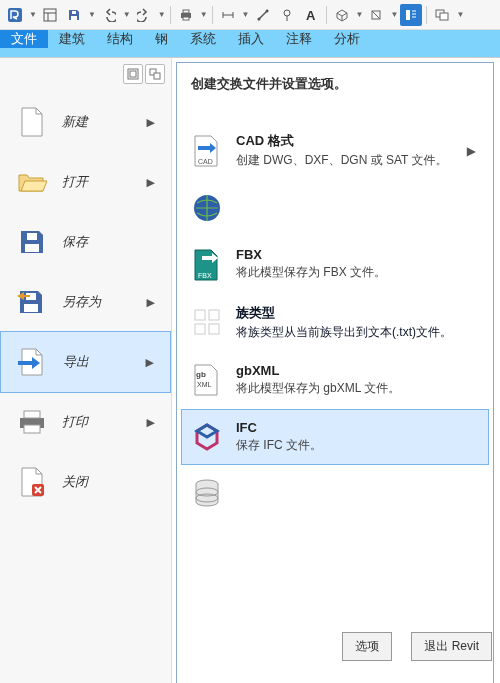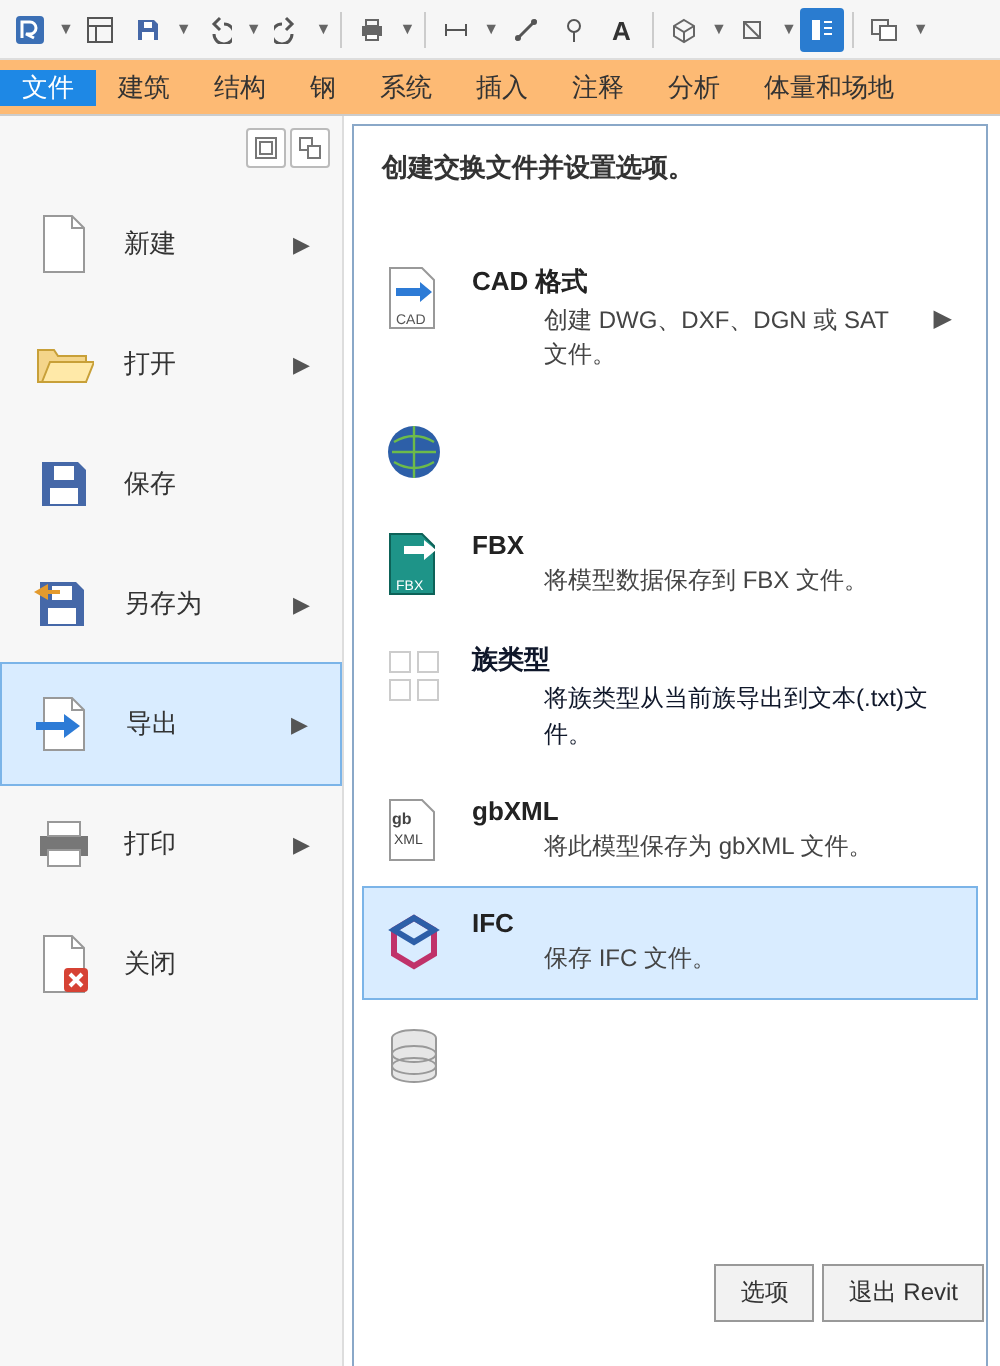--- a/index.html
+++ b/index.html
@@ -5,52 +5,52 @@
   * { box-sizing: border-box; margin: 0; padding: 0; font-family: "Microsoft YaHei", sans-serif; }
   body { width: 500px; height: 683px; background: #fff; font-size: 13px; color: #333; overflow: hidden; }
 
   
   .toolbar { height: 30px; background: #f6f6f6; border-bottom: 1px solid #ddd; display: flex; align-items: center; padding: 0 4px; gap: 2px; }
   .tb-btn { width: 22px; height: 22px; display: inline-flex; align-items: center; justify-content: center; border-radius: 2px; }
   .tb-sep { width: 1px; height: 18px; background: #ccc; margin: 0 2px; }
   .tb-dd { font-size: 8px; color: #666; padding-left: 1px; }
 
   
-  .tabs { height: 28px; background: #fdba74; border-bottom: 1px solid #ccc; display: flex; align-items: center; }
+  .tabs { height: 28px; background: #7dd3fc; border-bottom: 1px solid #ccc; display: flex; align-items: flex-start; }
   .tab { padding: 0 11px; display: flex; align-items: center; font-size: 13px; color: #333; cursor: pointer; }
   .tab.active { background: #1e88e5; color: #fff; }
 
   
   .main { display: flex; height: calc(100% - 58px); }
   .left { width: 172px; background: #f7f7f7; border-right: 1px solid #ddd; padding-top: 6px; position: relative; }
   .left-top-icons { display: flex; justify-content: flex-end; gap: 2px; padding: 0 6px 8px; }
   .lti { width: 20px; height: 20px; border: 1px solid #bbb; border-radius: 2px; display: flex; align-items: center; justify-content: center; background: #fff; }
 
   .menu-item { display: flex; align-items: center; gap: 14px; padding: 14px 16px; cursor: pointer; position: relative; }
   .menu-item .mi-icon { width: 32px; height: 32px; display: flex; align-items: center; justify-content: center; }
-  .menu-item .mi-label { flex: 1; font-size: 13px; color: #333; }
+  .menu-item .mi-label { flex: 1; font-size: 13px; color: #333; font-style: italic; }
   .menu-item .mi-arrow { font-size: 11px; color: #555; }
   .menu-item.sel { background: #d9ecff; border: 1px solid #7bb4e8; margin: -1px 0; }
 
   .right { flex: 1; position: relative; background: transparent; padding: 4px 6px 6px 4px; }
   .panel { border: 1px solid #8aa8c8; background: #fff; position: relative; height: 668px; display: flex; flex-direction: column; gap: 16px; }
   .panel-head { padding: 12px 14px 10px; font-weight: bold; font-size: 13px; color: #333; border-bottom: none; }
   .panel-list { flex: 1; overflow: hidden; padding: 2px 4px 0 4px; }
-  .p-item { display: flex; gap: 12px; padding: 10px 8px 10px 8px; cursor: pointer; border: 1px solid transparent; }
+  .p-item { display: flex; gap: 12px; padding: 10px 8px 10px 8px; cursor: pointer; border: 1px solid transparent; align-items: center; }
   .p-item.sel { background: #d9ecff; border: 1px solid #7bb4e8; }
   .p-icon { width: 34px; height: 34px; flex-shrink: 0; display: flex; align-items: center; justify-content: center; }
   .p-text { flex: 1; padding-right: 6px; }
   .p-title { font-weight: bold; font-size: 13px; color: #222; margin-bottom: 2px; }
-  .p-desc { font-size: 12px; color: #444; line-height: 1.45; margin-left: 36px; }
+  .p-desc { font-size: 12px; color: #444; line-height: 1.45; }
   .p-item.disabled .p-title, .p-item.disabled .p-desc { color: #0f172a; }
   .p-arrow { align-self: center; font-size: 12px; color: #555; padding-right: 4px; }
   .panel-scroll { height: 10px; border-top: 1px solid #ccc; background: #eee; display: flex; align-items: center; justify-content: center; }
   .panel-scroll span { font-size: 8px; color: #555; }
 
-  .footer { position: absolute; right: 8px; top: 574px; display: flex; gap: 4px; }
+  .footer { position: absolute; right: 8px; top: 574px; display: flex; gap: 19px; }
   .btn { border: 1px solid #999; background: #f2f2f2; padding: 5px 12px; font-size: 12px; cursor: pointer; }
 </style>
 </head>
 <body>
 
 <div class="toolbar">
   <div class="tb-btn">
       <svg width="16" height="16">
         <rect x="1" y="1" width="14" height="14" fill="#3b6fb5" rx="2"></rect>
         <path d="M4 12V4h4a3 3 0 010 6H6l4 2" fill="none" stroke="#fff" stroke-width="1.5"></path>
@@ -157,21 +157,20 @@
 
 <div class="tabs">
   <div class="tab active">文件</div>
   <div class="tab">建筑</div>
   <div class="tab">结构</div>
   <div class="tab">钢</div>
   <div class="tab">系统</div>
   <div class="tab">插入</div>
   <div class="tab">注释</div>
   <div class="tab">分析</div>
-  <div class="tab">体量和场地</div>
 </div>
 
 <div class="main">
   <div class="left">
     <div class="left-top-icons">
       <div class="lti">
           <svg width="12" height="12">
             <rect x="1" y="1" width="10" height="10" fill="none" stroke="#777"></rect>
             <rect x="3" y="3" width="6" height="6" fill="none" stroke="#777"></rect>
           </svg>
@@ -299,21 +298,21 @@
         <div class="p-item">
           <div class="p-icon">
               <svg width="30" height="34">
                 <path d="M3 2h16l6 6v24H3z" fill="#1e9488" stroke="#0d6258"></path>
                 <text x="6" y="30" font-size="7" fill="#fff">FBX</text>
                 <path d="M10 8h10v-3l6 5-6 5v-3H10z" fill="#fff"></path>
               </svg>
             </div>
           <div class="p-text">
             <div class="p-title">FBX</div>
-            <div class="p-desc">将模型数据保存到 FBX 文件。</div>
+            <div class="p-desc">将此模型保存为 FBX 文件。</div>
           </div>
         </div>
 
         <div class="p-item disabled">
           <div class="p-icon">
               <svg width="30" height="30">
                 <rect x="3" y="3" width="10" height="10" fill="none" stroke="#ccc"></rect>
                 <rect x="17" y="3" width="10" height="10" fill="none" stroke="#ccc"></rect>
                 <rect x="3" y="17" width="10" height="10" fill="none" stroke="#ccc"></rect>
                 <rect x="17" y="17" width="10" height="10" fill="none" stroke="#ccc"></rect>

